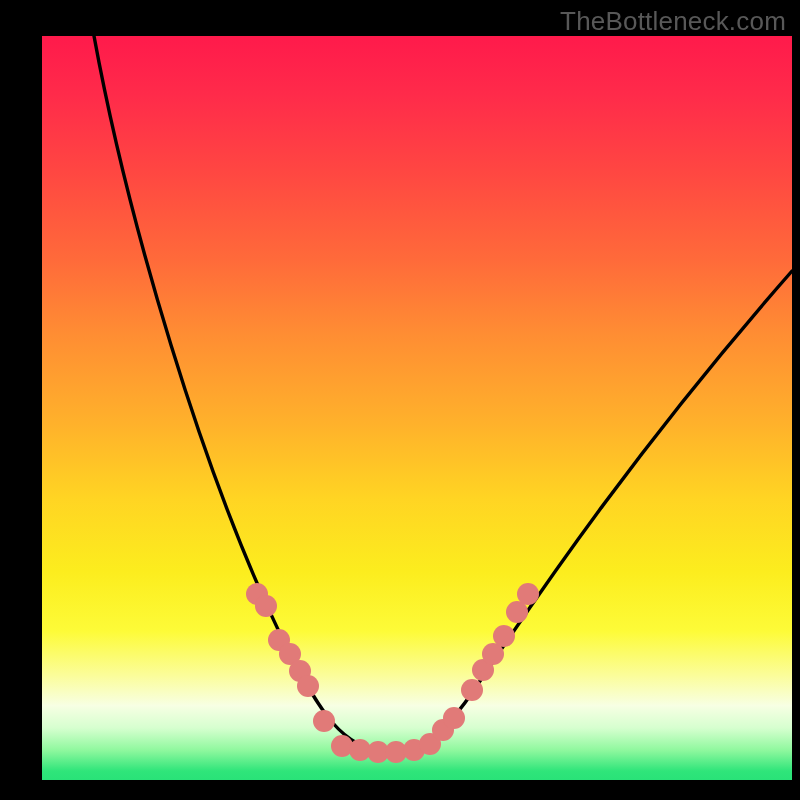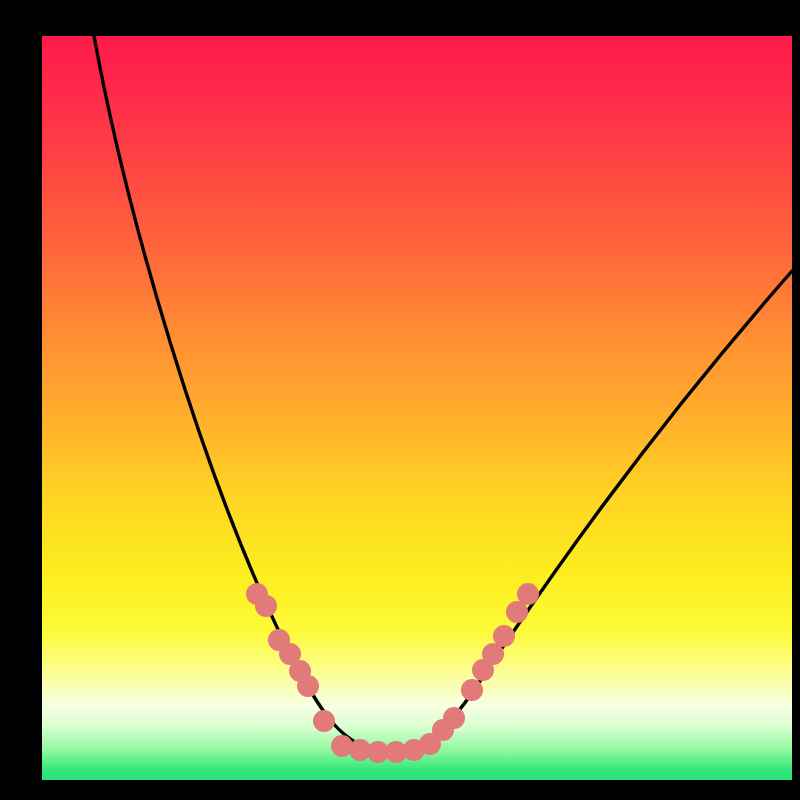--- a/index.html
+++ b/index.html
@@ -60,20 +60,21 @@
     position: absolute;
     inset: 0;
     z-index: 5;
   }
 </style>
 </head>
 <body>
 
 <div class="outer">
 
+  <div class="watermark">TheBottleneck.com</div>
 
   <div class="plot">
     <div class="gradient"></div>
 
     <svg class="curve-layer" viewBox="0 0 750 744" preserveAspectRatio="none">
 
       <path d="M 52 0
                C 85 180, 160 440, 245 612
                C 278 676, 300 712, 344 716
                C 372 718, 398 706, 436 648

